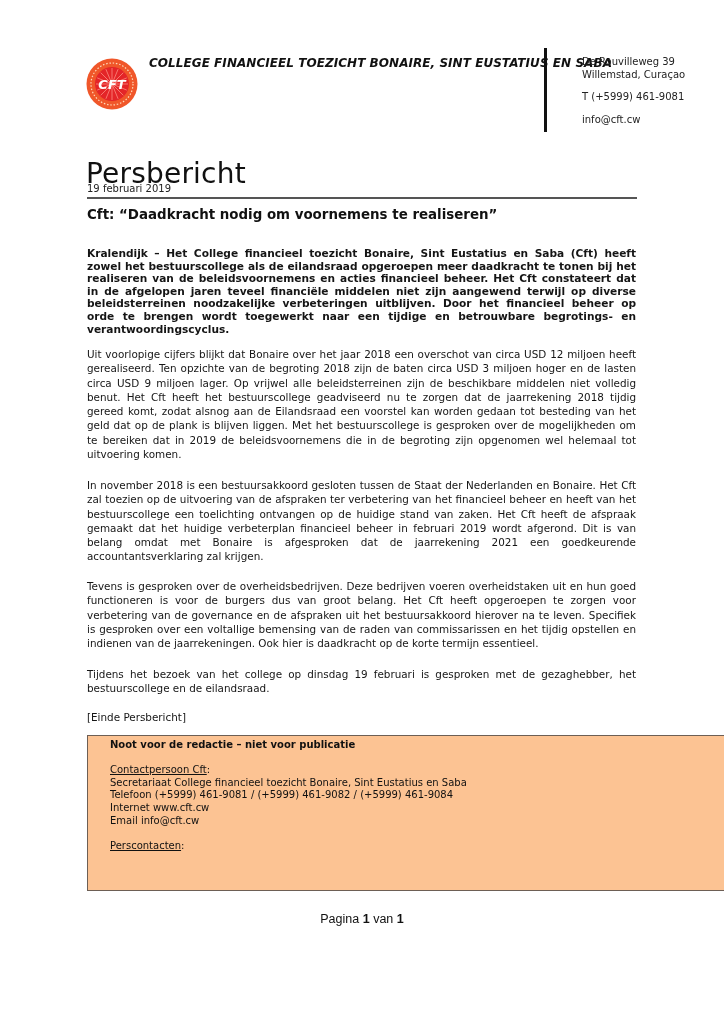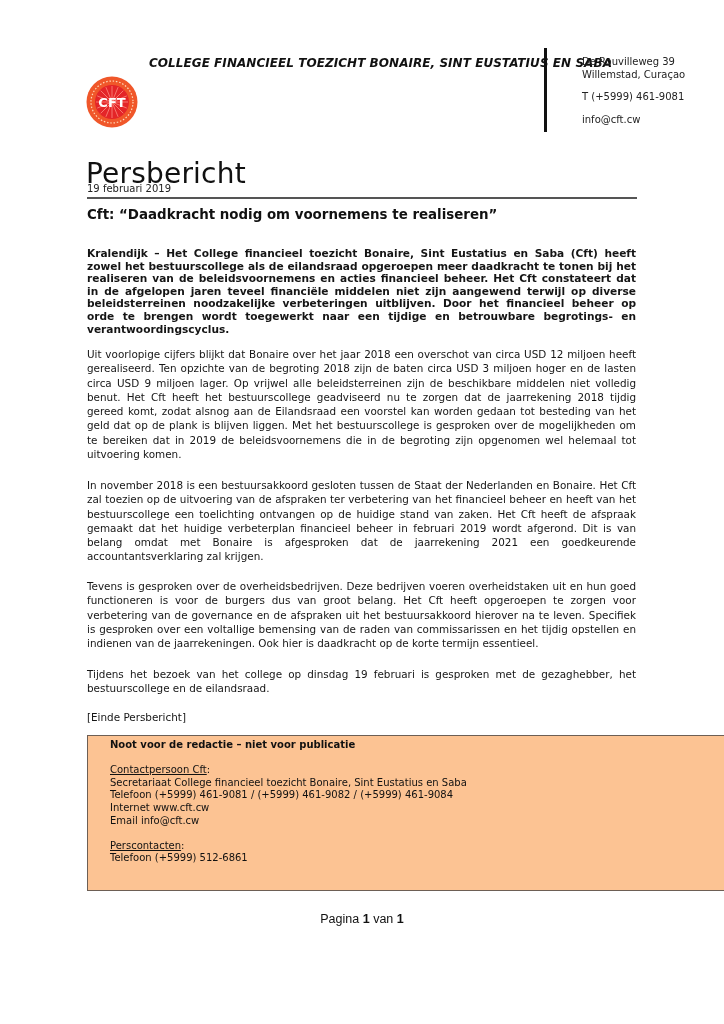--- a/index.html
+++ b/index.html
@@ -3,21 +3,21 @@
 <meta charset="utf-8">
 <style>
   html, body { margin: 0; padding: 0; background: #ffffff; }
   body {
     width: 724px; height: 1024px; position: relative; overflow: hidden;
     font-family: "DejaVu Sans", sans-serif; color: #111;
   }
   .abs { position: absolute; }
 
   
-  .logo { left: 86px; top: 76px; width: 52px; height: 52px; }
+  .logo { left: 86px; top: 58px; width: 52px; height: 52px; font-style: italic; }
   .org-name {
     left: 149px; top: 56px; font-size: 12px; font-weight: bold;
     letter-spacing: 0.05px; white-space: nowrap; color: #111; font-style: italic;
   }
   .vbar { left: 544px; top: 48px; width: 3px; height: 84px; background: #111; }
   .addr {
     left: 562px; top: 56px; font-size: 10px; line-height: 12.5px; color: #222; margin-left: 20px;
   }
   .addr .gap { height: 10px; }
 
@@ -108,21 +108,20 @@
 <div class="abs note">
   <div class="title">Noot voor de redactie – niet voor publicatie</div>
   <div class="spacer"></div>
   <div><span class="u">Contactpersoon Cft</span><span>:</span></div>
   <div>Secretariaat College financieel toezicht Bonaire, Sint Eustatius en Saba</div>
   <div>Telefoon (+5999) 461-9081 / (+5999) 461-9082 / (+5999) 461-9084</div>
   <div>Internet www.cft.cw</div>
   <div>Email info@cft.cw</div>
   <div class="spacer"></div>
   <div><span class="u">Perscontacten</span><span>:</span></div>
-  <div>Telefoon (+5999) 512-6861</div>
 </div>
 
 <div class="abs footer">
   <span>Pagina</span>
   <b>1</b>
   <span>van</span>
   <b>1</b>
 </div>
 
 </body></html>

